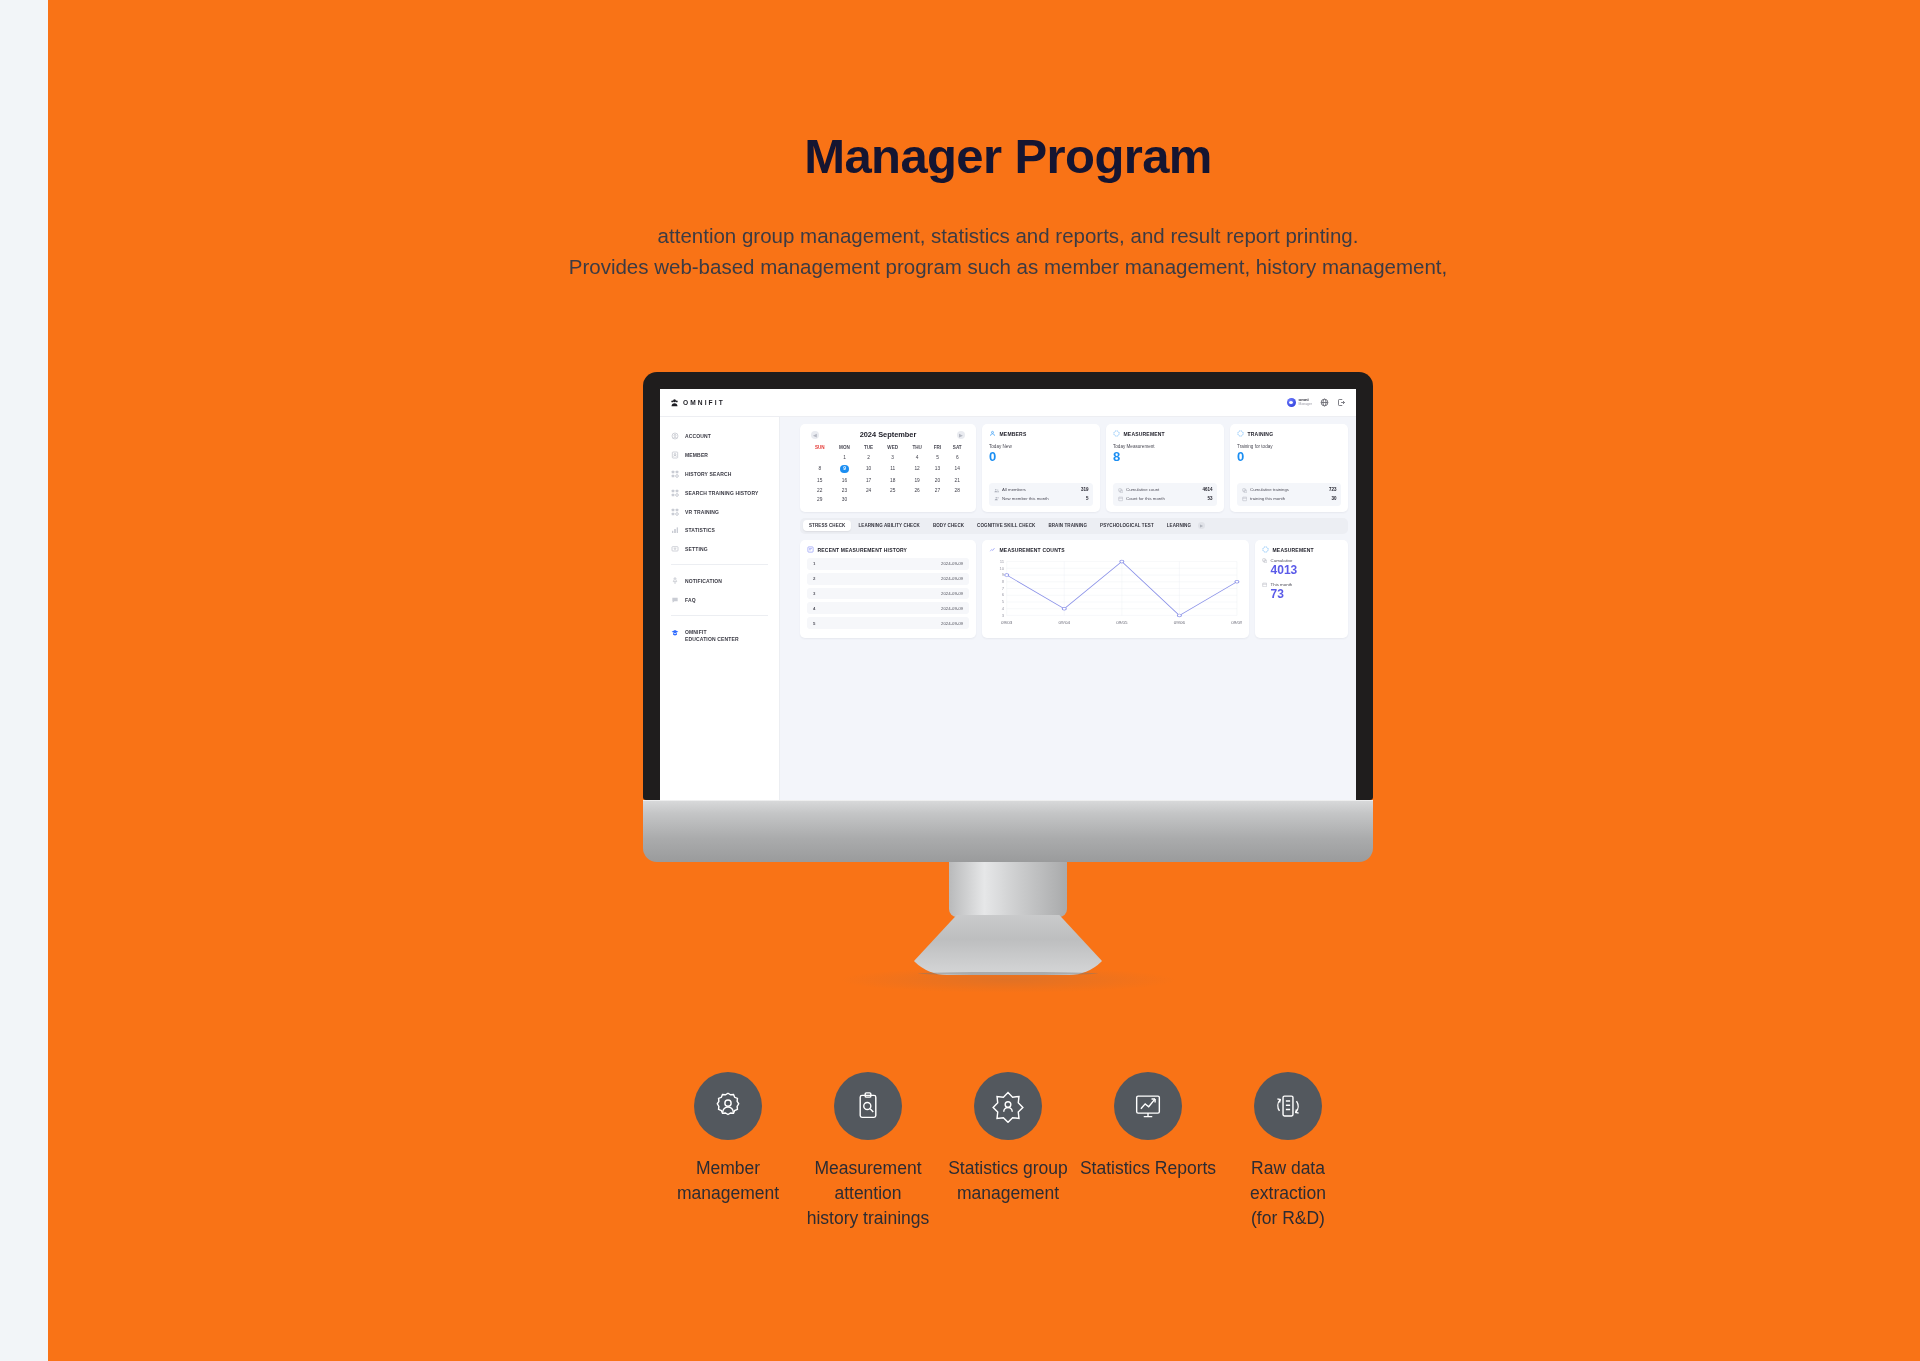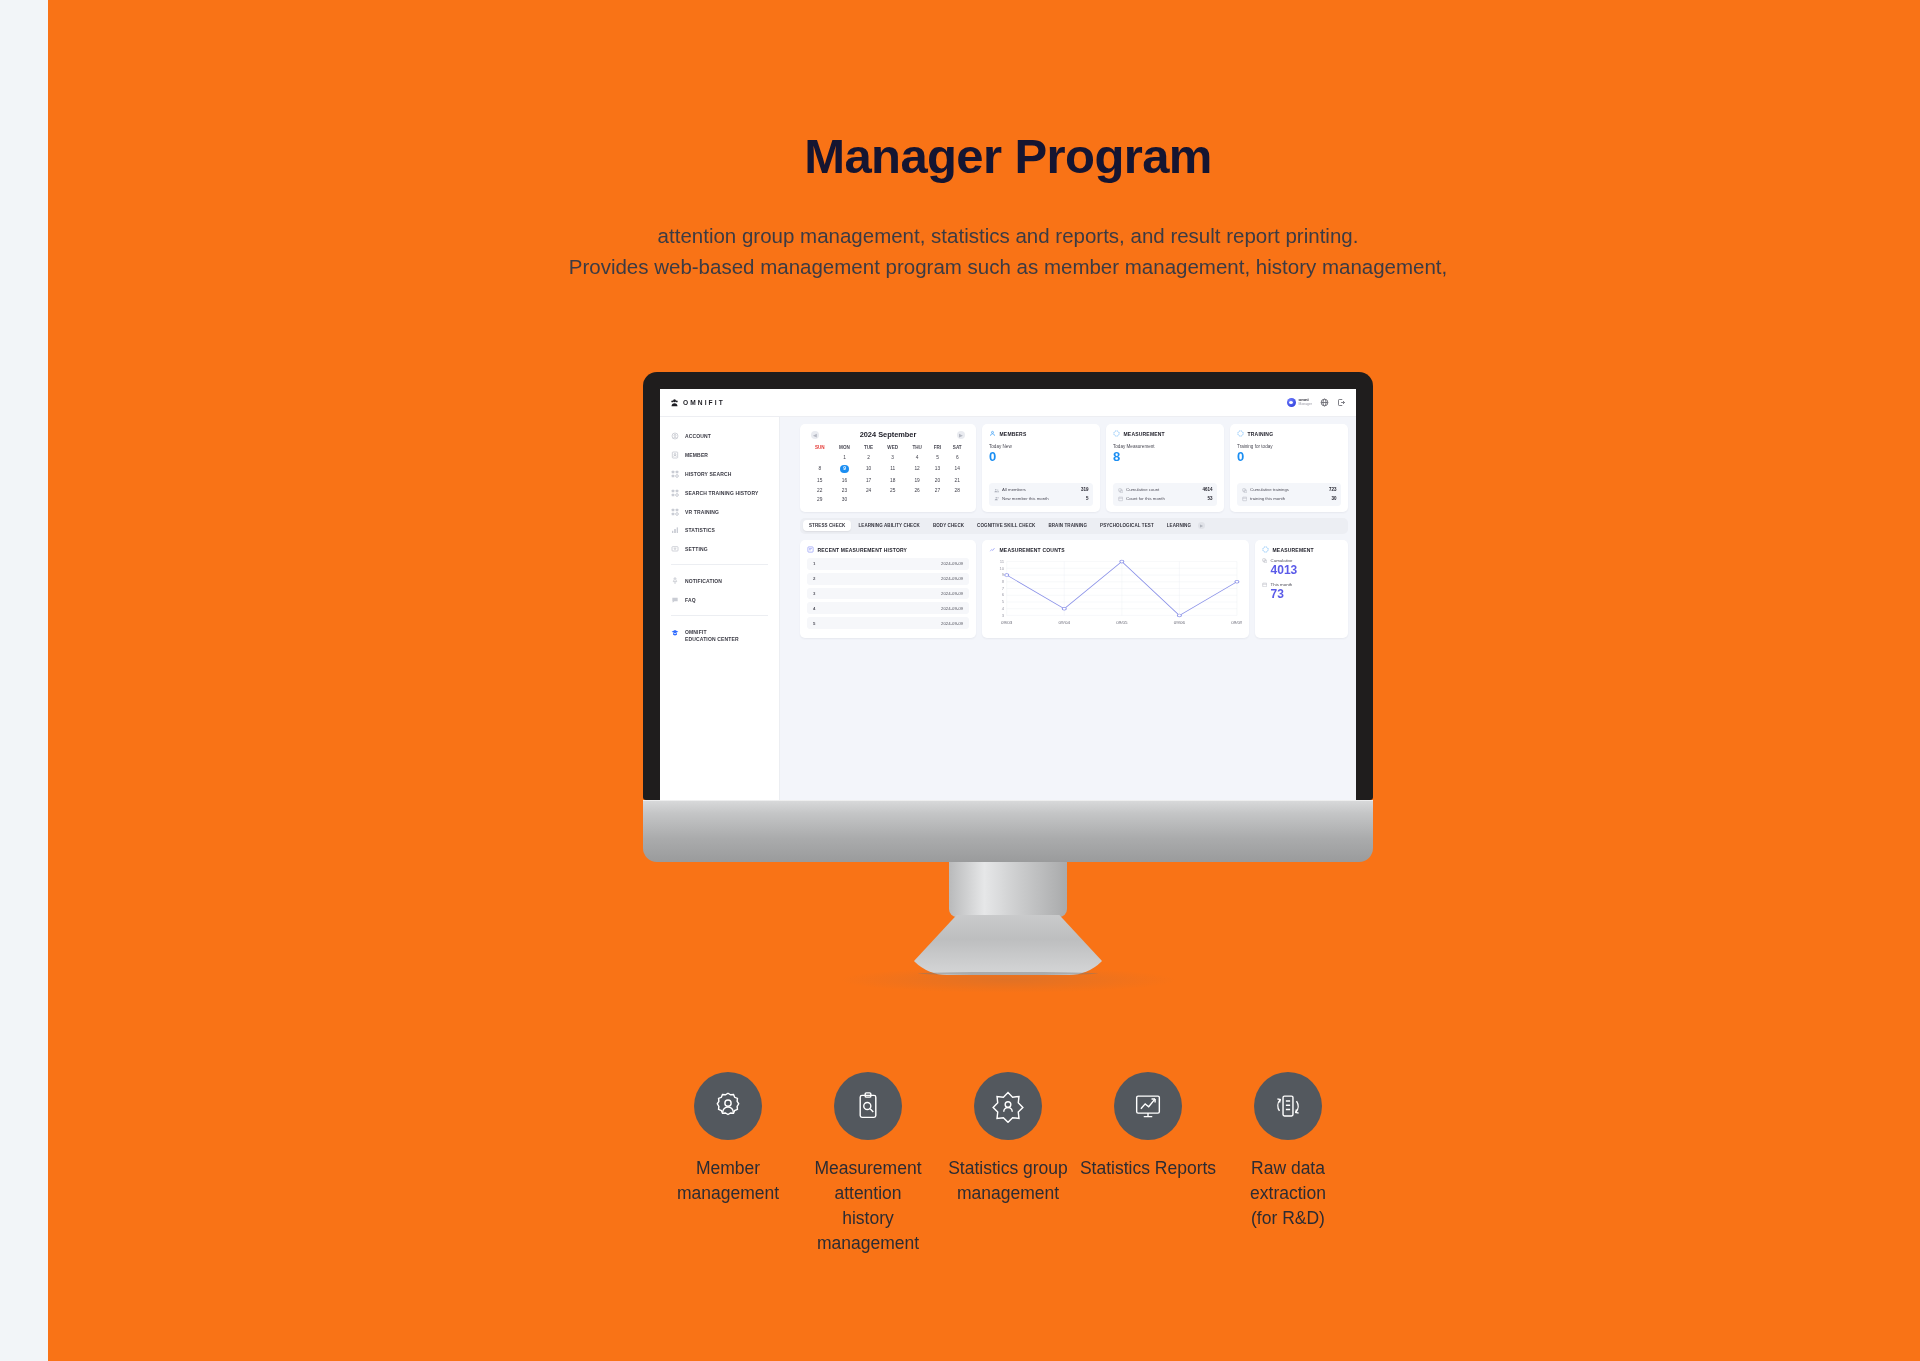--- a/index.html
+++ b/index.html
@@ -696,21 +696,21 @@
       <div class="disc">
         <svg viewBox="0 0 48 48" width="34" height="34" fill="none" stroke="#fff" stroke-width="2">
           <rect x="13" y="9" width="22" height="31" rx="2.5"></rect>
           <rect x="20" y="5.5" width="8" height="6" rx="1.6"></rect>
           <circle cx="23" cy="24" r="5"></circle>
             <path d="M27 28l4.5 4.5"></path>
         </svg>
       </div>
       <div class="lbl">
         <div>Measurement attention</div>
-        <div>history management</div>
+        <div>history trainings</div>
       </div>
     </div>
 
     <div class="feat">
       <div class="disc">
         <svg viewBox="0 0 48 48" width="34" height="34" fill="none" stroke="#fff" stroke-width="2">
           <path d="M24 5l6.5 6.5 9-1-1 9L45 26l-6.5 6.5 1 9-9-1L24 47l-6.5-6.5-9 1 1-9L3 26l6.5-6.5-1-9 9 1z"></path>
           <circle cx="24" cy="22" r="4"></circle>
             <path d="M18 32a6 6 0 0 1 12 0"></path>
         </svg>

